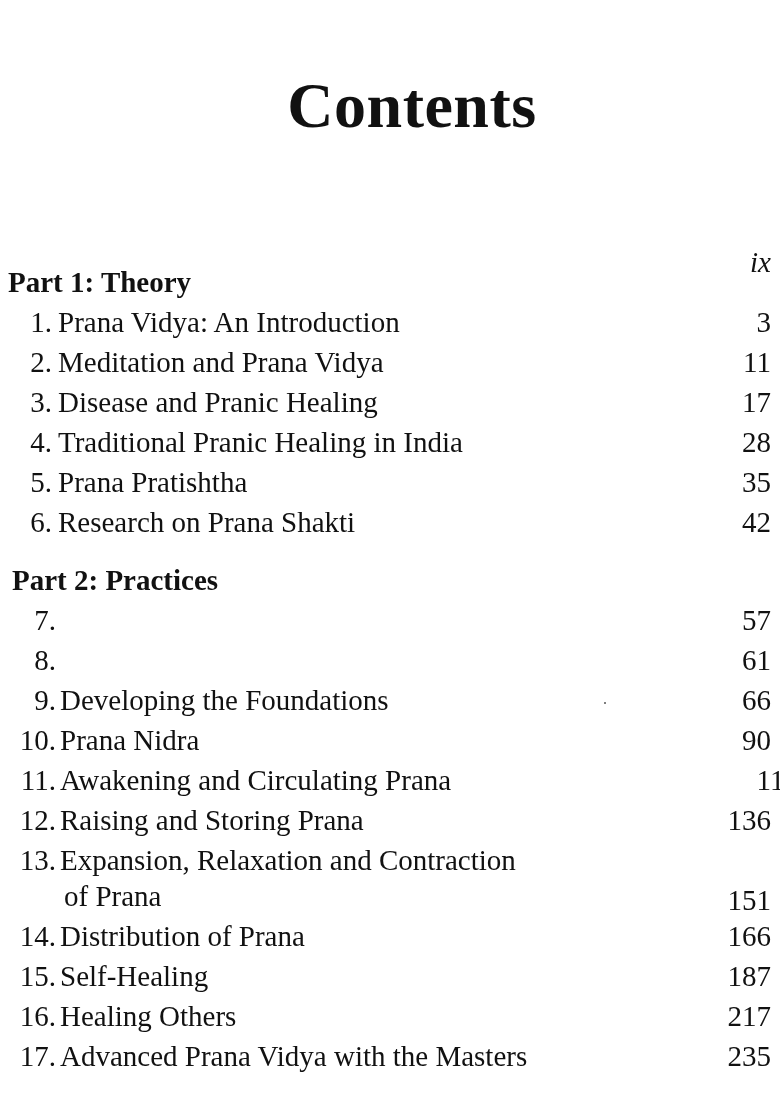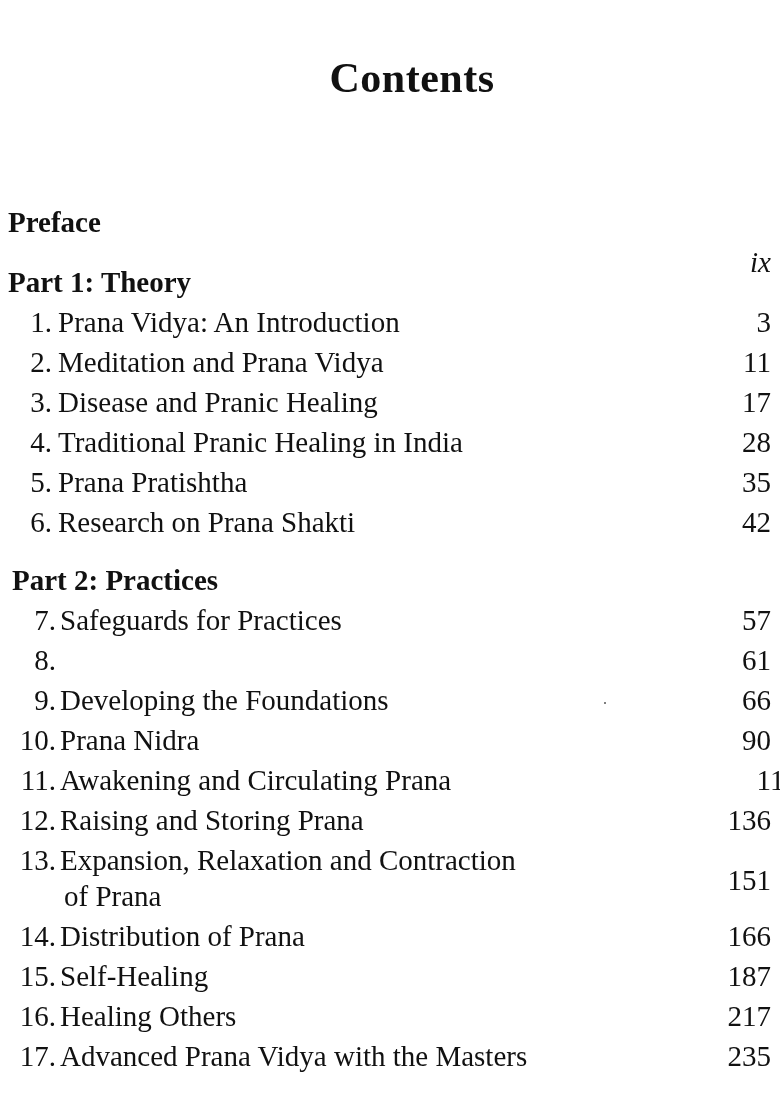--- a/index.html
+++ b/index.html
@@ -14,21 +14,21 @@
       overflow: hidden;
       font-family: "Liberation Serif", "DejaVu Serif", serif;
       color: #111111;
     }
     .title {
       position: absolute;
       top: 26px;
       left: 0;
       width: 780px;
       text-align: center;
-      font-size: 42px;
+      font-size: 64px;
       font-weight: bold;
       letter-spacing: 0.5px;
       padding-left: 44px;
       box-sizing: border-box;
     }
     .row {
       position: absolute;
       left: 0;
       width: 780px;
       height: 40px;
@@ -74,21 +74,20 @@
       background: #555;
       border-radius: 1px;
     }
   </style>
 </head>
 <body>
 
 <h1 class="title">Contents</h1>
 
 <div class="row" style="top:202px;">
-  <span class="label heading" style="left:8px;">Preface</span>
   <span class="page italic">ix</span>
 </div>
 
 <div class="row" style="top:262px;">
   <span class="label heading" style="left:8px;">Part 1: Theory</span>
 </div>
 
 <div class="row" style="top:302px;">
   <span class="num" style="width:52px;">1.</span>
   <span class="text">Prana Vidya: An Introduction</span>
@@ -119,21 +118,20 @@
   <span class="text">Research on Prana Shakti</span>
   <span class="page">42</span>
 </div>
 
 <div class="row" style="top:560px;padding-left:40px;">
   <span class="label heading" style="left:12px;">Part 2: Practices</span>
 </div>
 
 <div class="row" style="top:600px;">
   <span class="num" style="width:56px;">7.</span>
-  <span class="text" style="left:60px;">Safeguards for Practices</span>
   <span class="page">57</span>
 </div>
 <div class="row" style="top:640px;">
   <span class="num" style="width:56px;">8.</span>
   <span class="page">61</span>
 </div>
 <div class="row" style="top:680px;">
   <span class="num" style="width:56px;">9.</span>
   <span class="text" style="left:60px;">Developing the Foundations</span>
   <span class="page">66</span>
@@ -150,21 +148,21 @@
 </div>
 <div class="row" style="top:800px;">
   <span class="num" style="width:56px;">12.</span>
   <span class="text" style="left:60px;">Raising and Storing Prana</span>
   <span class="page">136</span>
 </div>
 <div class="row" style="top:840px; height:76px;">
   <span class="num" style="width:56px;">13.</span>
   <span class="text" style="left:64px; top:36px;">of Prana</span>
   <span class="text" style="left:60px;">Expansion, Relaxation and Contraction</span>
-  <span class="page" style="top:20px;">151</span>
+  <span class="page" style="top:40px;">151</span>
 </div>
 <div class="row" style="top:916px;">
   <span class="num" style="width:56px;">14.</span>
   <span class="text" style="left:60px;">Distribution of Prana</span>
   <span class="page">166</span>
 </div>
 <div class="row" style="top:956px;">
   <span class="num" style="width:56px;">15.</span>
   <span class="text" style="left:60px;">Self-Healing</span>
   <span class="page">187</span>

